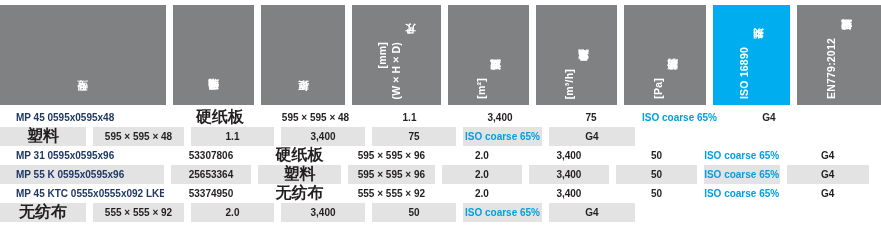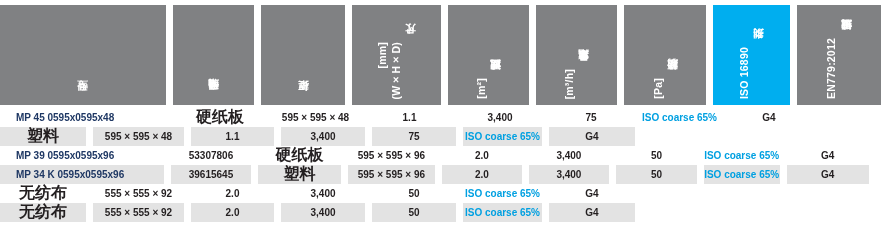--- a/index.html
+++ b/index.html
@@ -224,42 +224,44 @@
       <div class="tr alt">
         <div class="td c2 cjk">塑料</div>
         <div class="td c3 plain">595 × 595 × 48</div>
         <div class="td c4 plain">1.1</div>
         <div class="td c5 plain">3,400</div>
         <div class="td c6 plain">75</div>
         <div class="td c7 iso">ISO coarse 65%</div>
         <div class="td c8 plain">G4</div>
       </div>
       <div class="tr">
-        <div class="td c0 name">MP 39 0595x0595x96</div>
+        <div class="td c0 name">MP 31 0595x0595x96</div>
         <div class="td c1 plain">53307806</div>
         <div class="td c2 cjk">硬纸板</div>
         <div class="td c3 plain">595 × 595 × 96</div>
         <div class="td c4 plain">2.0</div>
         <div class="td c5 plain">3,400</div>
         <div class="td c6 plain">50</div>
         <div class="td c7 iso">ISO coarse 65%</div>
         <div class="td c8 plain">G4</div>
       </div>
       <div class="tr alt">
-        <div class="td c0 name">MP 34 K 0595x0595x96</div>
-        <div class="td c1 plain">39615645</div>
+        <div class="td c0 name">MP 55 K 0595x0595x96</div>
+        <div class="td c1 plain">25653364</div>
         <div class="td c2 cjk">塑料</div>
         <div class="td c3 plain">595 × 595 × 96</div>
         <div class="td c4 plain">2.0</div>
         <div class="td c5 plain">3,400</div>
         <div class="td c6 plain">50</div>
         <div class="td c7 iso">ISO coarse 65%</div>
         <div class="td c8 plain">G4</div>
       </div>
       <div class="tr">
+        <div class="td c0 name">MP 45 KTC 0555x0555x092 LKB</div>
+        <div class="td c1 plain">53374950</div>
         <div class="td c2 cjk">无纺布</div>
         <div class="td c3 plain">555 × 555 × 92</div>
         <div class="td c4 plain">2.0</div>
         <div class="td c5 plain">3,400</div>
         <div class="td c6 plain">50</div>
         <div class="td c7 iso">ISO coarse 65%</div>
         <div class="td c8 plain">G4</div>
       </div>
       <div class="tr alt">
         <div class="td c2 cjk">无纺布</div>

